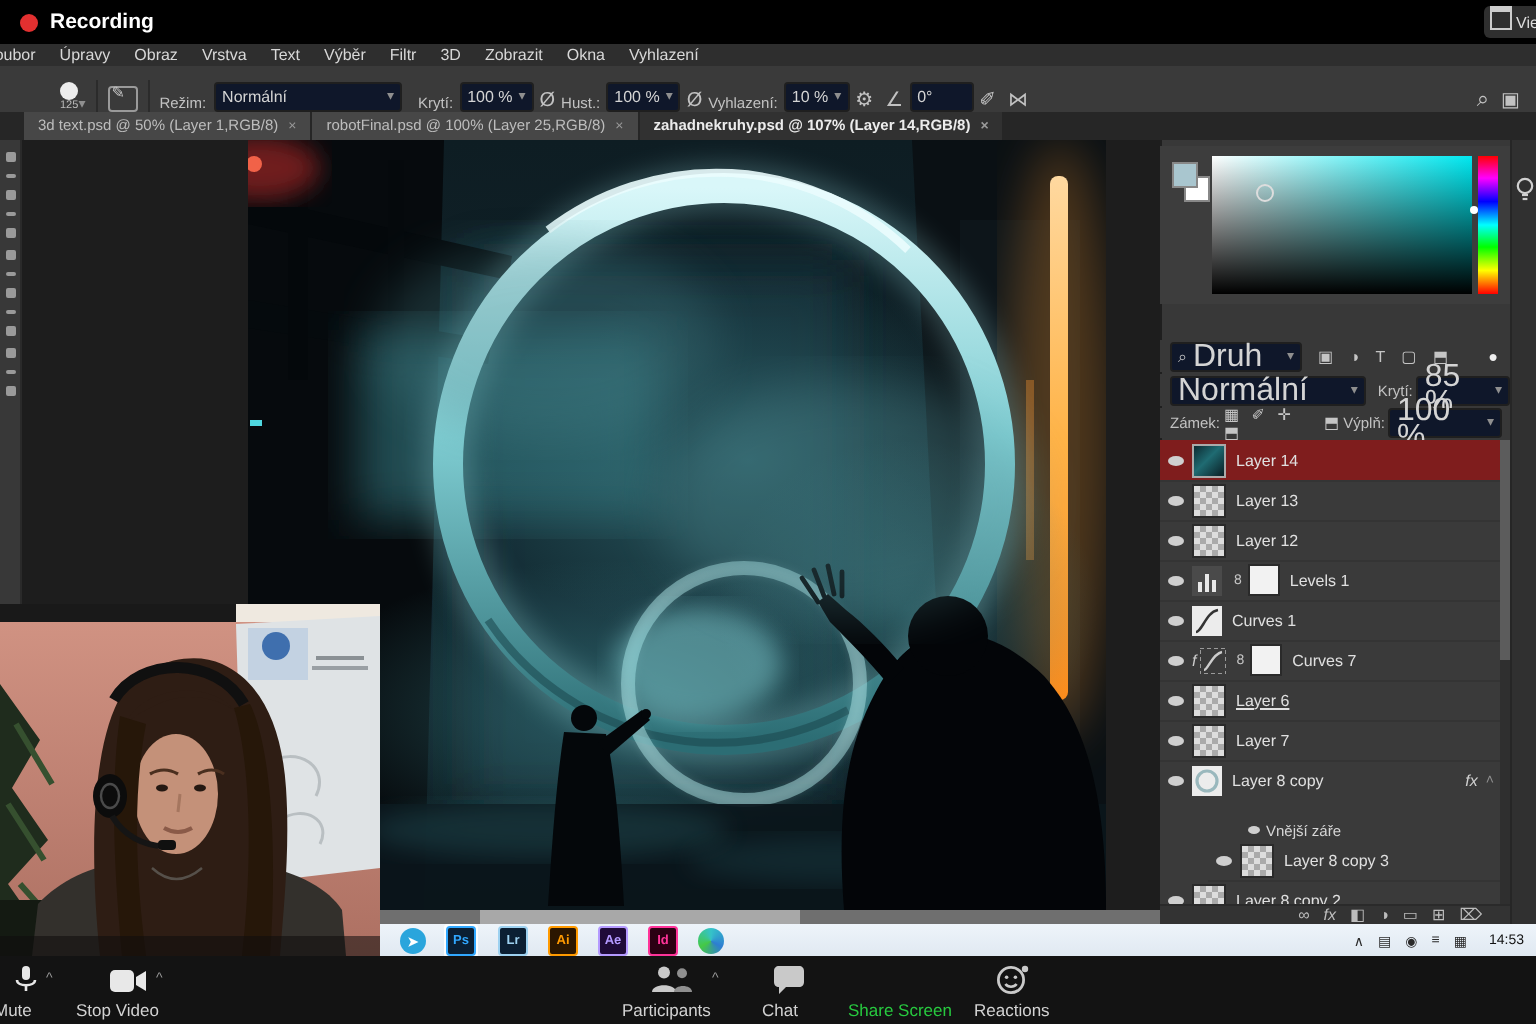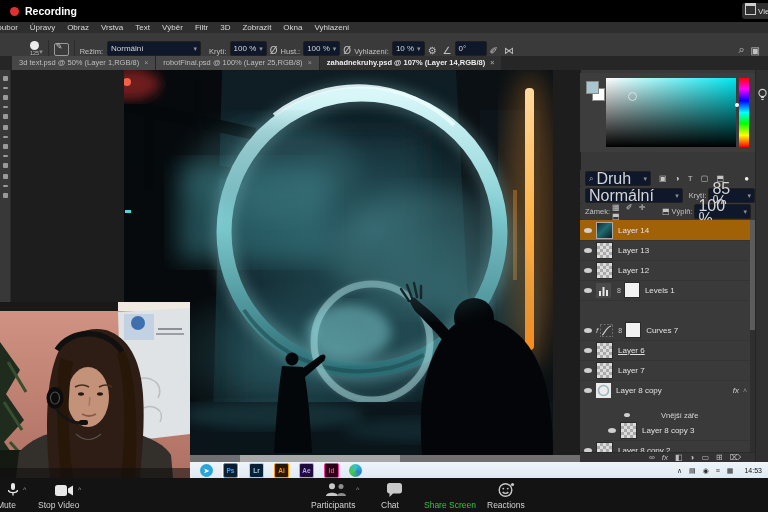--- a/index.html
+++ b/index.html
@@ -66,21 +66,21 @@
   #hueind{left:155px;top:30px;width:4px;height:4px;background:#fff;border-radius:50%;}
   
   #layershead{top:152px;}
   #lfilterrow{left:580px;top:170px;width:175px;height:16px;background:#383838;display:flex;align-items:center;z-index:4;}
   #lblendrow{left:580px;top:187px;width:175px;height:16px;background:#383838;display:flex;align-items:center;z-index:4;}
   #llockrow{left:580px;top:204px;width:175px;height:15px;background:#383838;display:flex;align-items:center;z-index:4;}
   .ltxt{font-size:7.5px;color:#c2c2c2;}
   .lic{font-size:8px;color:#c5c5c5;margin:0 2px;}
   #layerslist{left:580px;top:220px;width:170px;height:232px;background:#3a3a3a;overflow:hidden;z-index:4;}
   .lrow{position:absolute;left:0;width:170px;height:20px;display:flex;align-items:center;border-bottom:1px solid #343434;}
-  .lrow.sel{background:#a16207;}
+  .lrow.sel{background:#7f1d1d;}
   .eyebox{width:16px;display:flex;justify-content:center;}
   .eye{width:8px;height:5px;border-radius:50%;background:#cfcfcf;}
   .lthumb{width:15px;height:15px;margin-right:5px;border:1px solid #2a2a2a;background:#e8e8e8;}
   .checker{background-image:linear-gradient(45deg,#aaa 25%,transparent 25%,transparent 75%,#aaa 75%),
                             linear-gradient(45deg,#aaa 25%,transparent 25%,transparent 75%,#aaa 75%);
            background-size:6px 6px;background-position:0 0,3px 3px;background-color:#ddd;}
   .lname{font-size:8px;color:#e0e0e0;white-space:nowrap;}
   .masksq{width:14px;height:14px;background:#f2f2f2;border:1px solid #2a2a2a;margin-right:5px;}
   .linkg{font-size:7px;color:#c5c5c5;margin:0 3px;}
   .fxtag{margin-left:auto;margin-right:4px;font-size:8px;font-style:italic;color:#d0d0d0;}
@@ -379,20 +379,30 @@
       <rect width="15" height="15" fill="#4a4a4a"></rect>
       <rect x="3" y="8" width="2" height="5" fill="#e8e8e8"></rect>
         <rect x="6.5" y="4" width="2" height="9" fill="#e8e8e8"></rect>
         <rect x="10" y="7" width="2" height="6" fill="#e8e8e8"></rect>
     </svg>
     <span class="linkg">8</span>
     <span class="masksq"></span>
     <span class="lname">Levels 1</span>
   </div>
 
+  <div class="lrow" style="top:80px;">
+    <span class="eyebox">
+        <span class="eye"></span>
+      </span>
+    <svg width="15" height="15" style="margin-right:5px;">
+      <rect width="15" height="15" fill="#ececec"></rect>
+      <path d="M2,13 C5,13 7,3 13,2" stroke="#333" stroke-width="1.3" fill="none"></path>
+    </svg>
+    <span class="lname">Curves 1</span>
+  </div>
 
   <div class="lrow" style="top:100px;">
     <span class="eyebox">
         <span class="eye"></span>
       </span>
     <span style="font-style:italic;font-size:8px;color:#ccc;margin-right:2px;">f</span>
     <svg width="13" height="13" style="margin-right:2px;">
       <rect width="13" height="13" fill="none" stroke="#9a9a9a" stroke-dasharray="2,1.5"></rect>
       <path d="M2,11 C4,11 6,3 11,2" stroke="#ccc" stroke-width="1.2" fill="none"></path>
     </svg>
@@ -422,21 +432,21 @@
         <span class="eye"></span>
       </span>
     <svg width="15" height="15" style="margin-right:5px;">
       <rect width="15" height="15" fill="#ececec"></rect>
       <circle cx="7.5" cy="7.5" r="5" fill="none" stroke="#9ab8bd" stroke-width="1.6"></circle>
     </svg>
     <span class="lname">Layer 8 copy</span>
     <span class="fxtag">fx</span>
     <span class="chev" style="margin-right:3px;">˄</span>
   </div>
-  <div class="subrow" style="top:190px;gap:28px;">
+  <div class="subrow" style="top:190px;">
     <span class="eye" style="width:6px;height:4px;margin-left:44px;margin-right:3px;"></span>
     <span class="subtxt">Vnější záře</span>
   </div>
 
   <div class="lrow" style="top:200px;margin-left:24px;">
     <span class="eyebox">
         <span class="eye"></span>
       </span>
     <span class="lthumb checker"></span>
     <span class="lname">Layer 8 copy 3</span>

